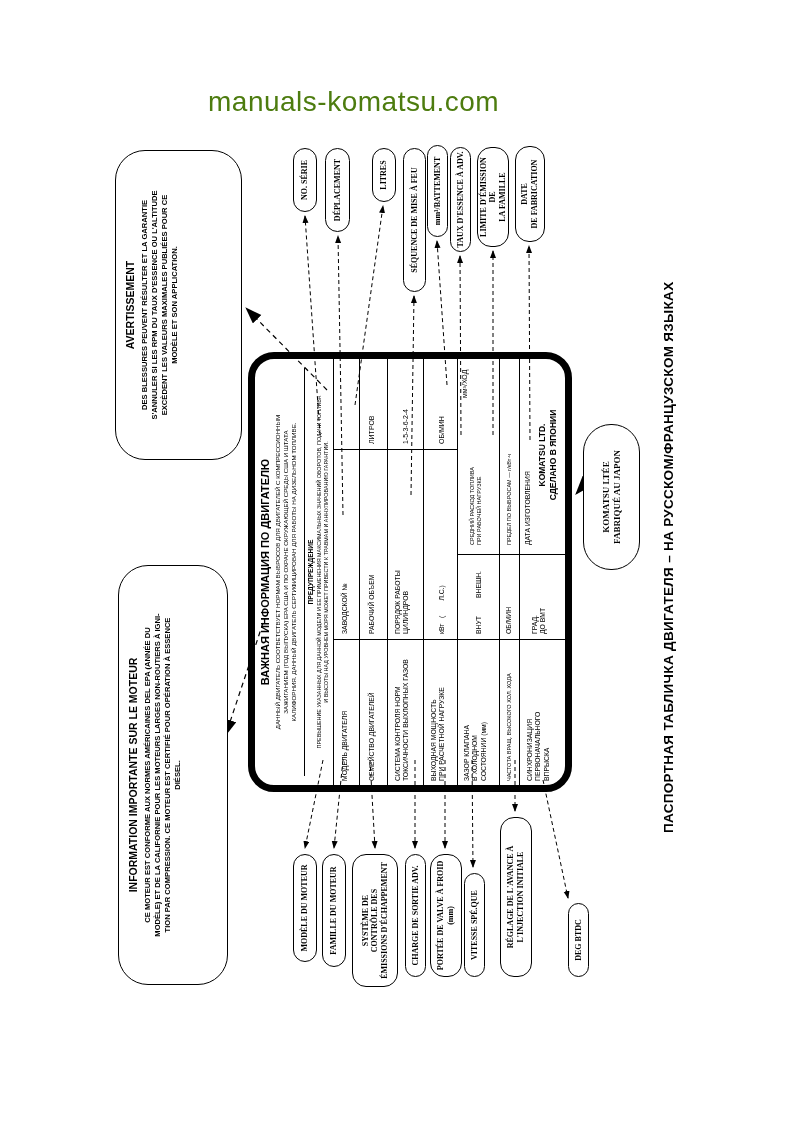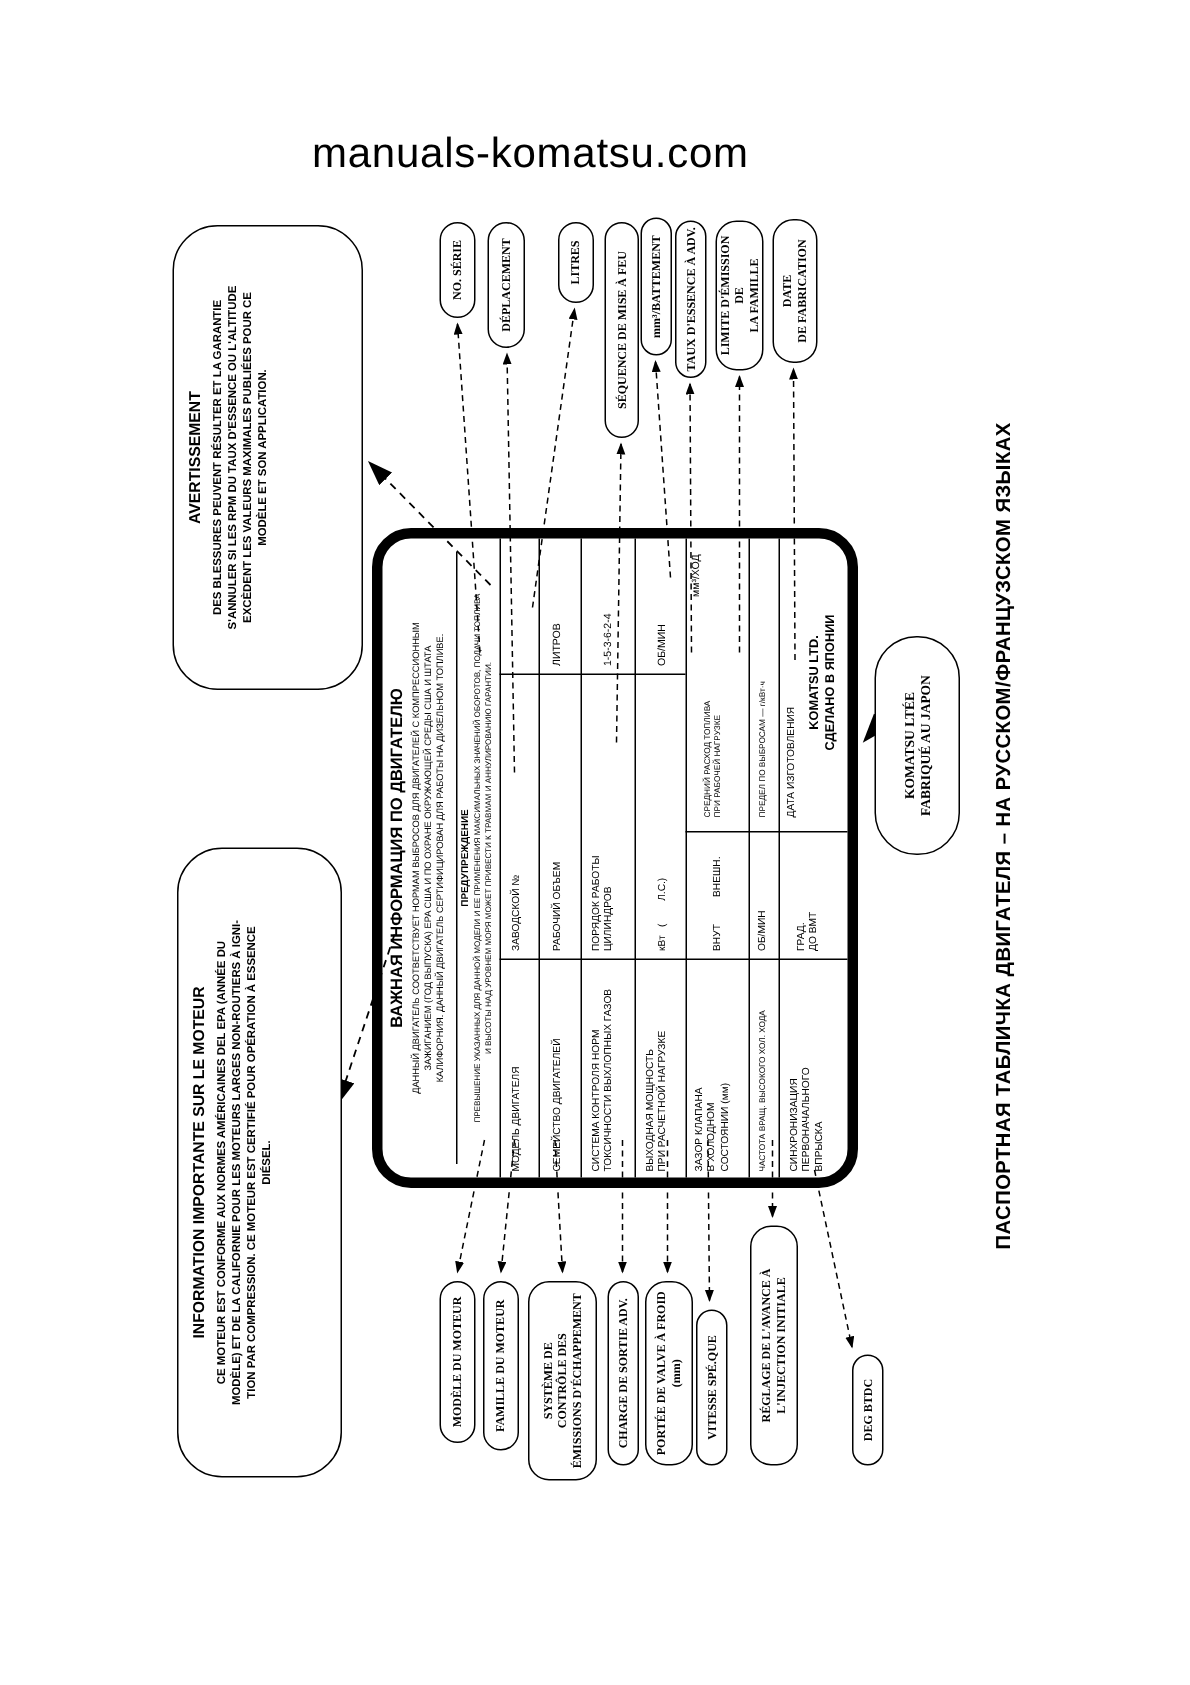--- a/index.html
+++ b/index.html
@@ -1,18 +1,18 @@
 <!DOCTYPE html>
 <html><head>
 <meta charset="utf-8">
 <style>
   html,body{margin:0;padding:0;background:#fff;}
   body{width:793px;height:1123px;position:relative;overflow:hidden;
        font-family:"Liberation Sans",sans-serif;color:#000;}
-  .site-header{position:absolute;left:208px;top:86px;font-size:28px;color:#000000;
+  .site-header{position:absolute;left:208px;top:86px;font-size:28px;color:#4d7c0f;
        letter-spacing:.5px;white-space:nowrap;}
   
   .rotated{position:absolute;left:115px;top:995px;width:850px;height:575px;
        transform:rotate(-90deg);transform-origin:0 0;}
   .ml{white-space:pre-line;}
   
   .cap{position:absolute;border:1.4px solid #000;border-radius:14px;background:#fff;
        display:flex;align-items:center;justify-content:center;text-align:center;
        font:bold 8px/1.2 "Liberation Serif",serif;padding:1px 3px;box-sizing:border-box;
        white-space:pre-line;z-index:5;}

